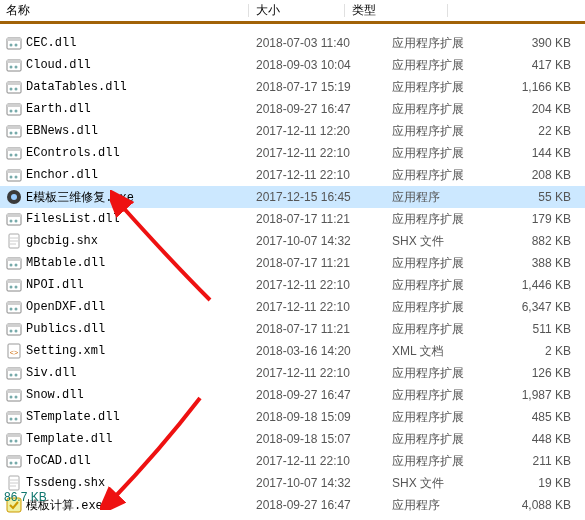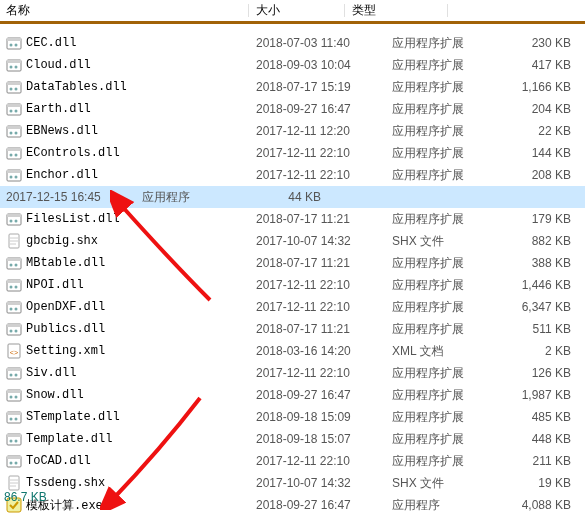--- a/index.html
+++ b/index.html
@@ -108,21 +108,21 @@
             <rect x="1" y="3" width="14" height="11" rx="1" fill="#fff" stroke="#888"></rect>
             <rect x="1" y="3" width="14" height="3" fill="#d0d0d0"></rect>
             <circle cx="5" cy="10" r="1.5" fill="#7aa"></circle>
             <circle cx="10" cy="10" r="1.5" fill="#7aa"></circle>
           </svg>
         </span>
         <span>CEC.dll</span>
       </div>
       <div class="cell cell-date">2018-07-03 11:40</div>
       <div class="cell cell-type">应用程序扩展</div>
-      <div class="cell cell-size">230 KB</div>
+      <div class="cell cell-size">390 KB</div>
     </div>
     <div class="row">
       <div class="cell cell-name">
         <span class="icon">
           <svg width="16" height="16">
             <rect x="1" y="3" width="14" height="11" rx="1" fill="#fff" stroke="#888"></rect>
             <rect x="1" y="3" width="14" height="3" fill="#d0d0d0"></rect>
             <circle cx="5" cy="10" r="1.5" fill="#7aa"></circle>
             <circle cx="10" cy="10" r="1.5" fill="#7aa"></circle>
           </svg>
@@ -207,23 +207,32 @@
             <circle cx="10" cy="10" r="1.5" fill="#7aa"></circle>
           </svg>
         </span>
         <span>Enchor.dll</span>
       </div>
       <div class="cell cell-date">2017-12-11 22:10</div>
       <div class="cell cell-type">应用程序扩展</div>
       <div class="cell cell-size">208 KB</div>
     </div>
     <div class="row selected">
+      <div class="cell cell-name">
+        <span class="icon">
+          <svg width="16" height="16">
+            <circle cx="8" cy="8" r="7" fill="#3a3a3a"></circle>
+            <circle cx="8" cy="8" r="3" fill="#9cf"></circle>
+          </svg>
+        </span>
+        <span>E模板三维修复.exe</span>
+      </div>
       <div class="cell cell-date">2017-12-15 16:45</div>
       <div class="cell cell-type">应用程序</div>
-      <div class="cell cell-size">44 KB</div>
+      <div class="cell cell-size">55 KB</div>
     </div>
     <div class="row">
       <div class="cell cell-name">
         <span class="icon">
           <svg width="16" height="16">
             <rect x="1" y="3" width="14" height="11" rx="1" fill="#fff" stroke="#888"></rect>
             <rect x="1" y="3" width="14" height="3" fill="#d0d0d0"></rect>
             <circle cx="5" cy="10" r="1.5" fill="#7aa"></circle>
             <circle cx="10" cy="10" r="1.5" fill="#7aa"></circle>
           </svg>

